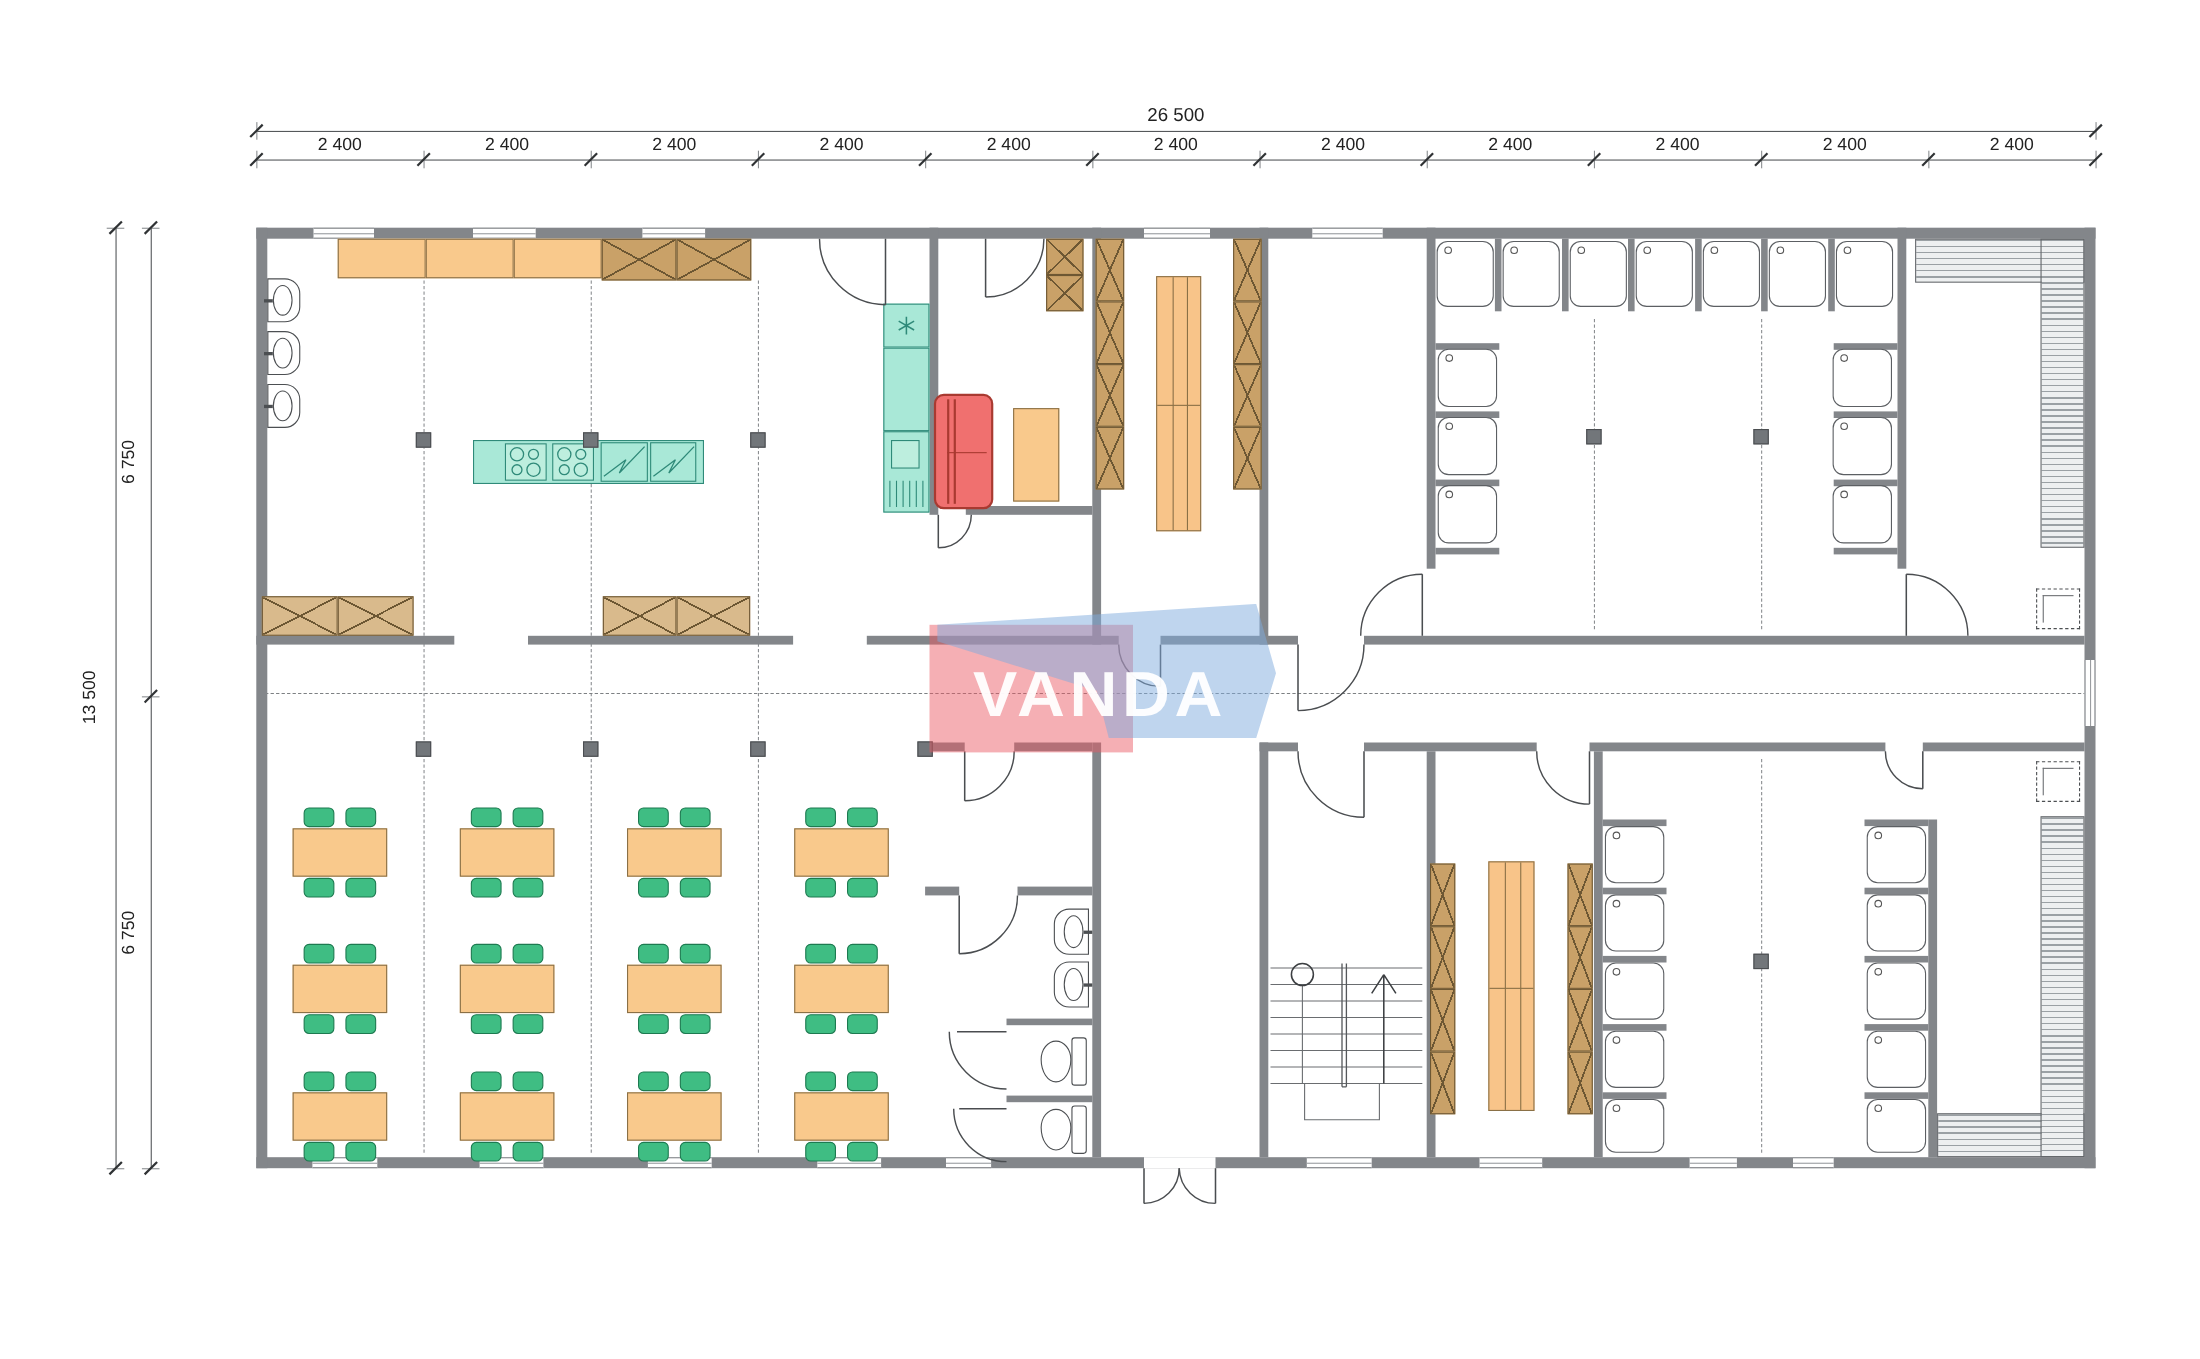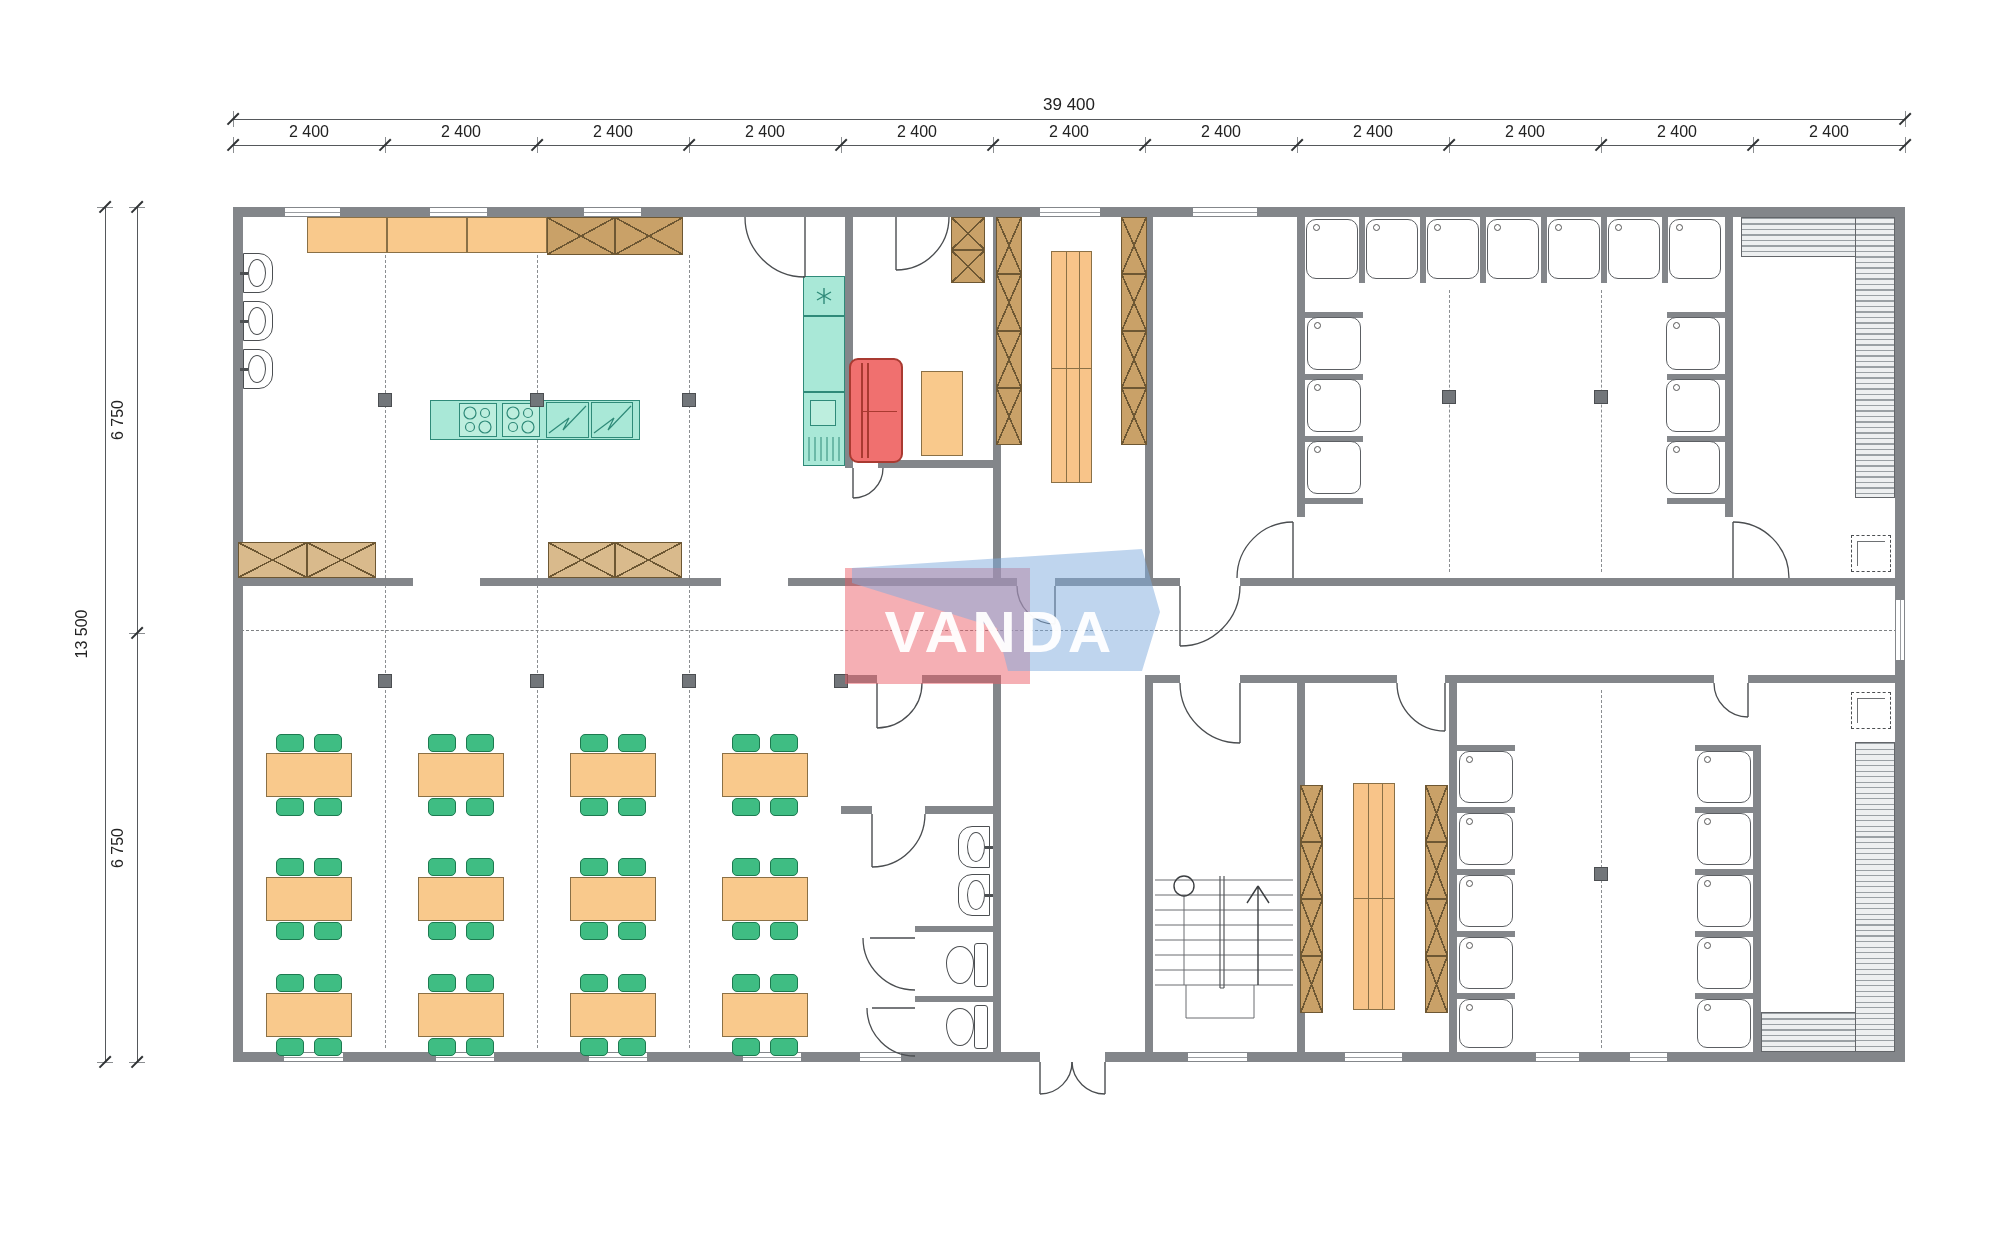--- a/index.html
+++ b/index.html
@@ -362,21 +362,21 @@
         <circle cx="513" cy="427" r="4.5" fill="none" stroke="#2f8a79" stroke-width="1.2"></circle>
         <circle cx="528" cy="427" r="6" fill="none" stroke="#2f8a79" stroke-width="1.2"></circle>
         <path d="M549 433 L569 418 L563 430 L586 406" fill="none" stroke="#2f8a79" stroke-width="1.2"></path>
         <path d="M594 433 L614 418 L608 430 L631 406" fill="none" stroke="#2f8a79" stroke-width="1.2"></path>
         <path d="M824 288 L824 304 M817 292 L831 300 M817 300 L831 292" fill="none" stroke="#2f8a79" stroke-width="1.4"></path>
         <path d="M809 437 L809 461 M815 437 L815 461 M821 437 L821 461 M827 437 L827 461 M833 437 L833 461 M839 437 L839 461" fill="none" stroke="#2f8a79" stroke-width="1"></path>
       </svg>
     </div>
 
   <div id="dims">
-    <div class="dlabel" style="left:933px;top:95px;width:272px;font-size:17px;">39 400</div>
+    <div class="dlabel" style="left:933px;top:95px;width:272px;font-size:17px;">26 500</div>
     <div id="bayLabels">
         <div class="dlabel" style="left: 233px; top: 123px; width: 152px; position: absolute;">2 400</div>
         <div class="dlabel" style="left: 385px; top: 123px; width: 152px; position: absolute;">2 400</div>
         <div class="dlabel" style="left: 537px; top: 123px; width: 152px; position: absolute;">2 400</div>
         <div class="dlabel" style="left: 689px; top: 123px; width: 152px; position: absolute;">2 400</div>
         <div class="dlabel" style="left: 841px; top: 123px; width: 152px; position: absolute;">2 400</div>
         <div class="dlabel" style="left: 993px; top: 123px; width: 152px; position: absolute;">2 400</div>
         <div class="dlabel" style="left: 1145px; top: 123px; width: 152px; position: absolute;">2 400</div>
         <div class="dlabel" style="left: 1297px; top: 123px; width: 152px; position: absolute;">2 400</div>
         <div class="dlabel" style="left: 1449px; top: 123px; width: 152px; position: absolute;">2 400</div>

